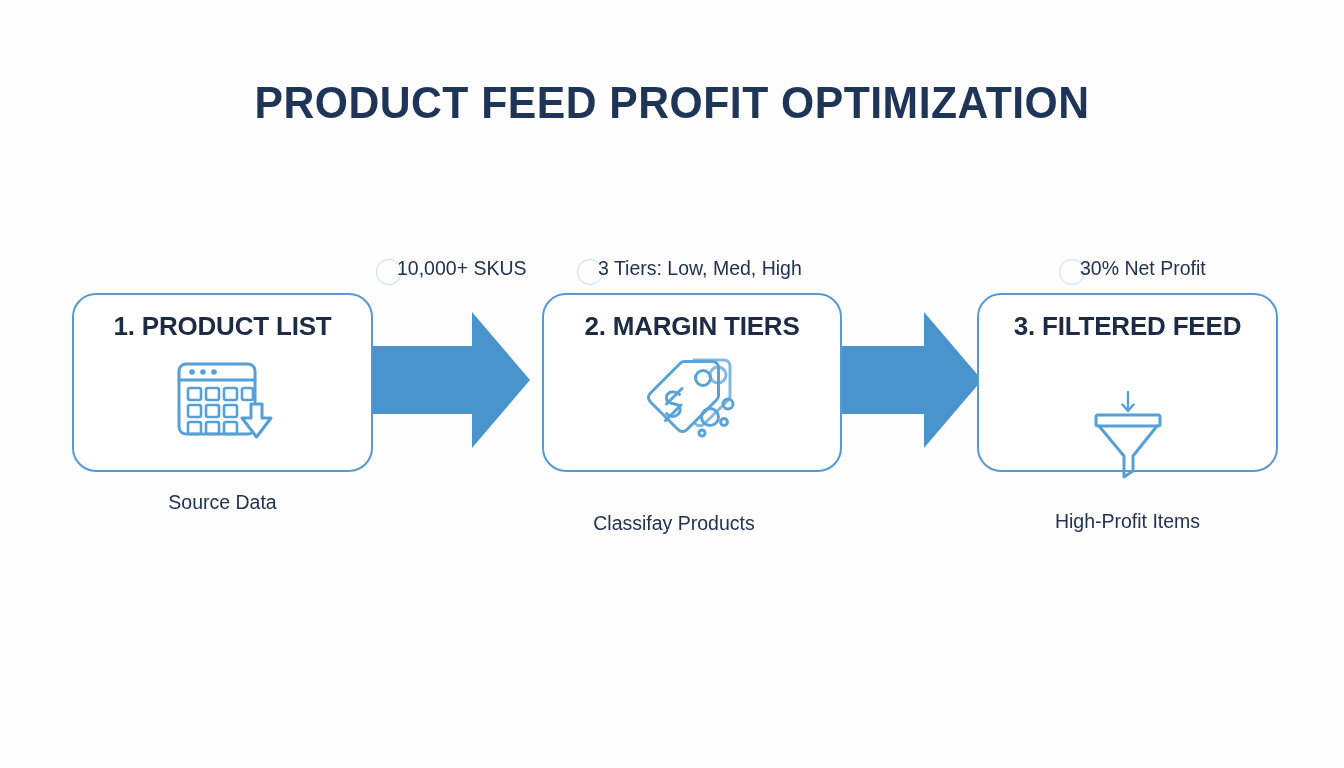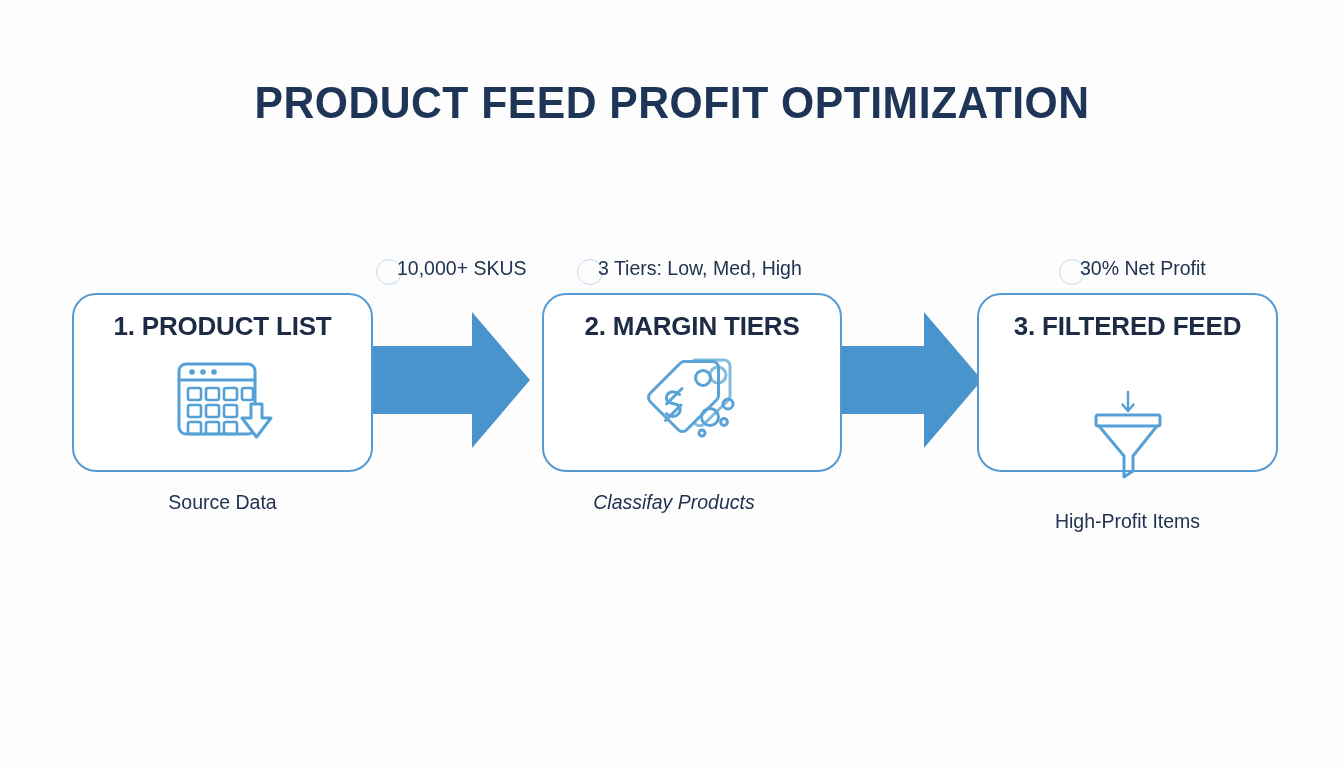--- a/index.html
+++ b/index.html
@@ -221,16 +221,16 @@
 
           <rect x="16" y="25" width="64" height="11" rx="2" stroke-width="3"></rect>
 
           <path d="M19 36 44 66v21l9-6V66L77 36" stroke-width="3"></path>
         </g>
       </svg>
     </div>
   </div>
 
   <div class="caption" style="left:72px; top:491px; width:301px;">Source Data</div>
-  <div class="caption" style="left:524px; top:491px; width:300px;font-style:italic;">Classifay Products</div>
+  <div class="caption" style="left:524px; top:512px; width:300px;">Classifay Products</div>
   <div class="caption" style="left:977px; top:510px; width:301px;">High-Profit Items</div>
 
 </div>
 
 </body></html>

